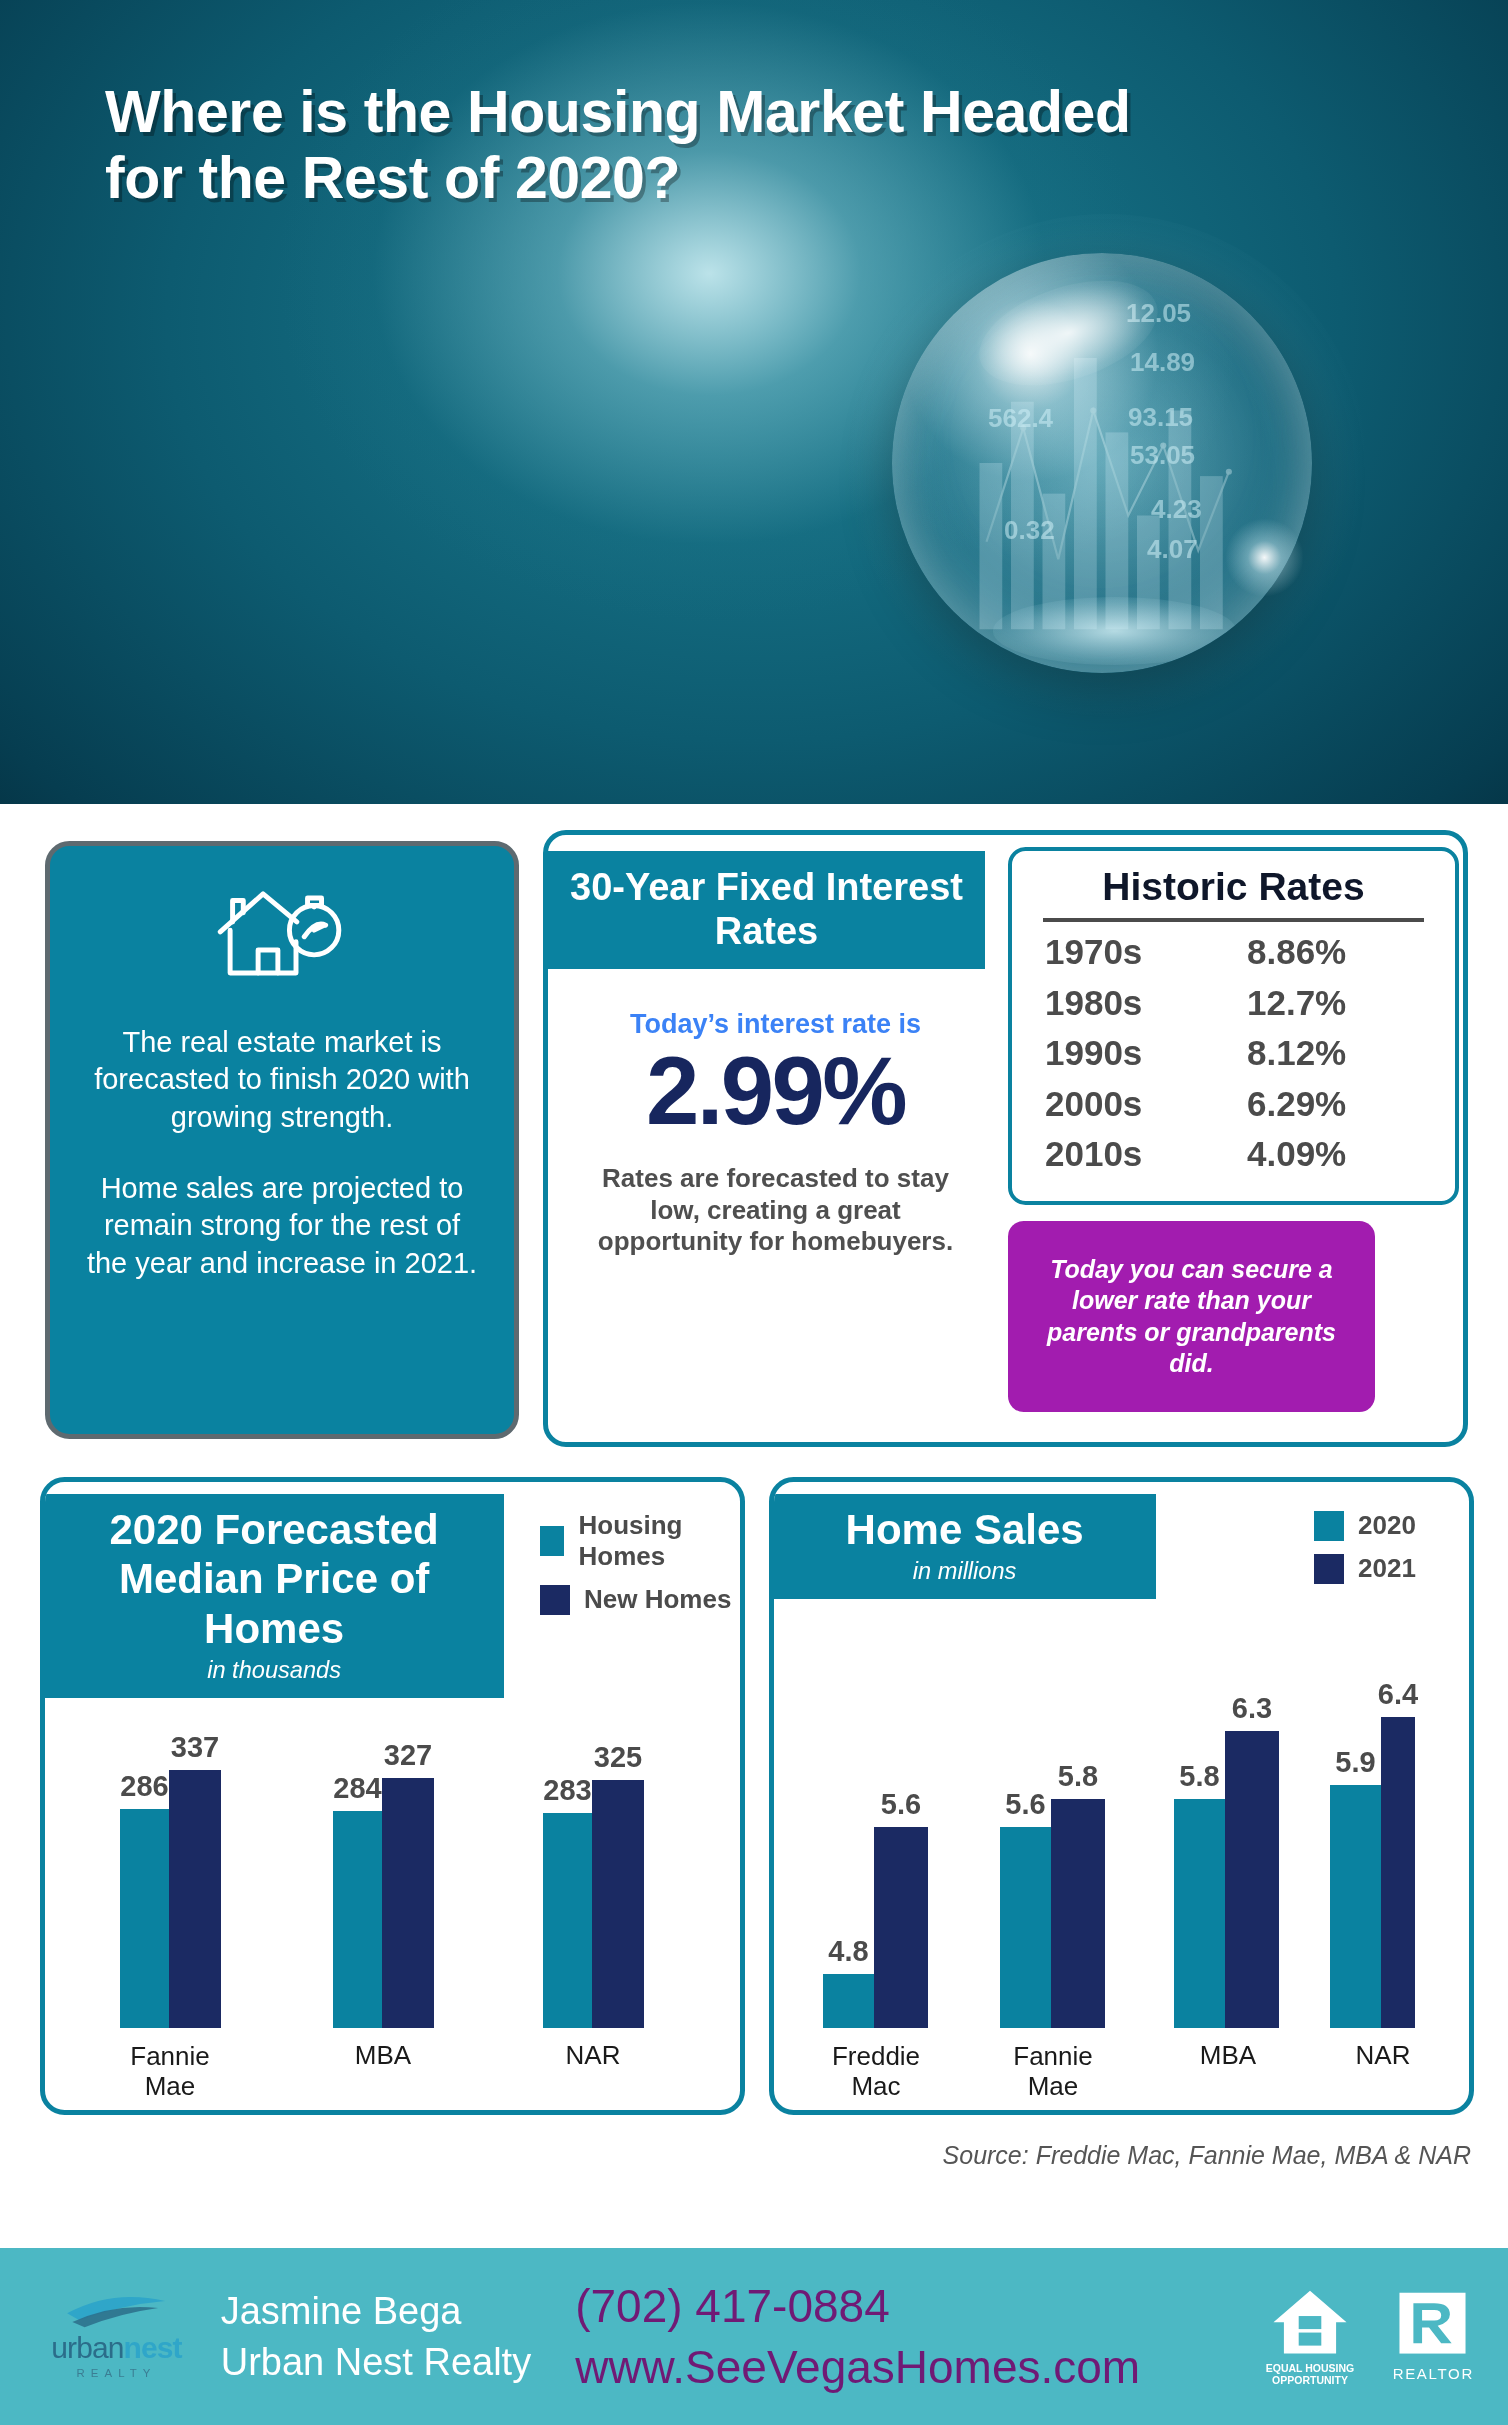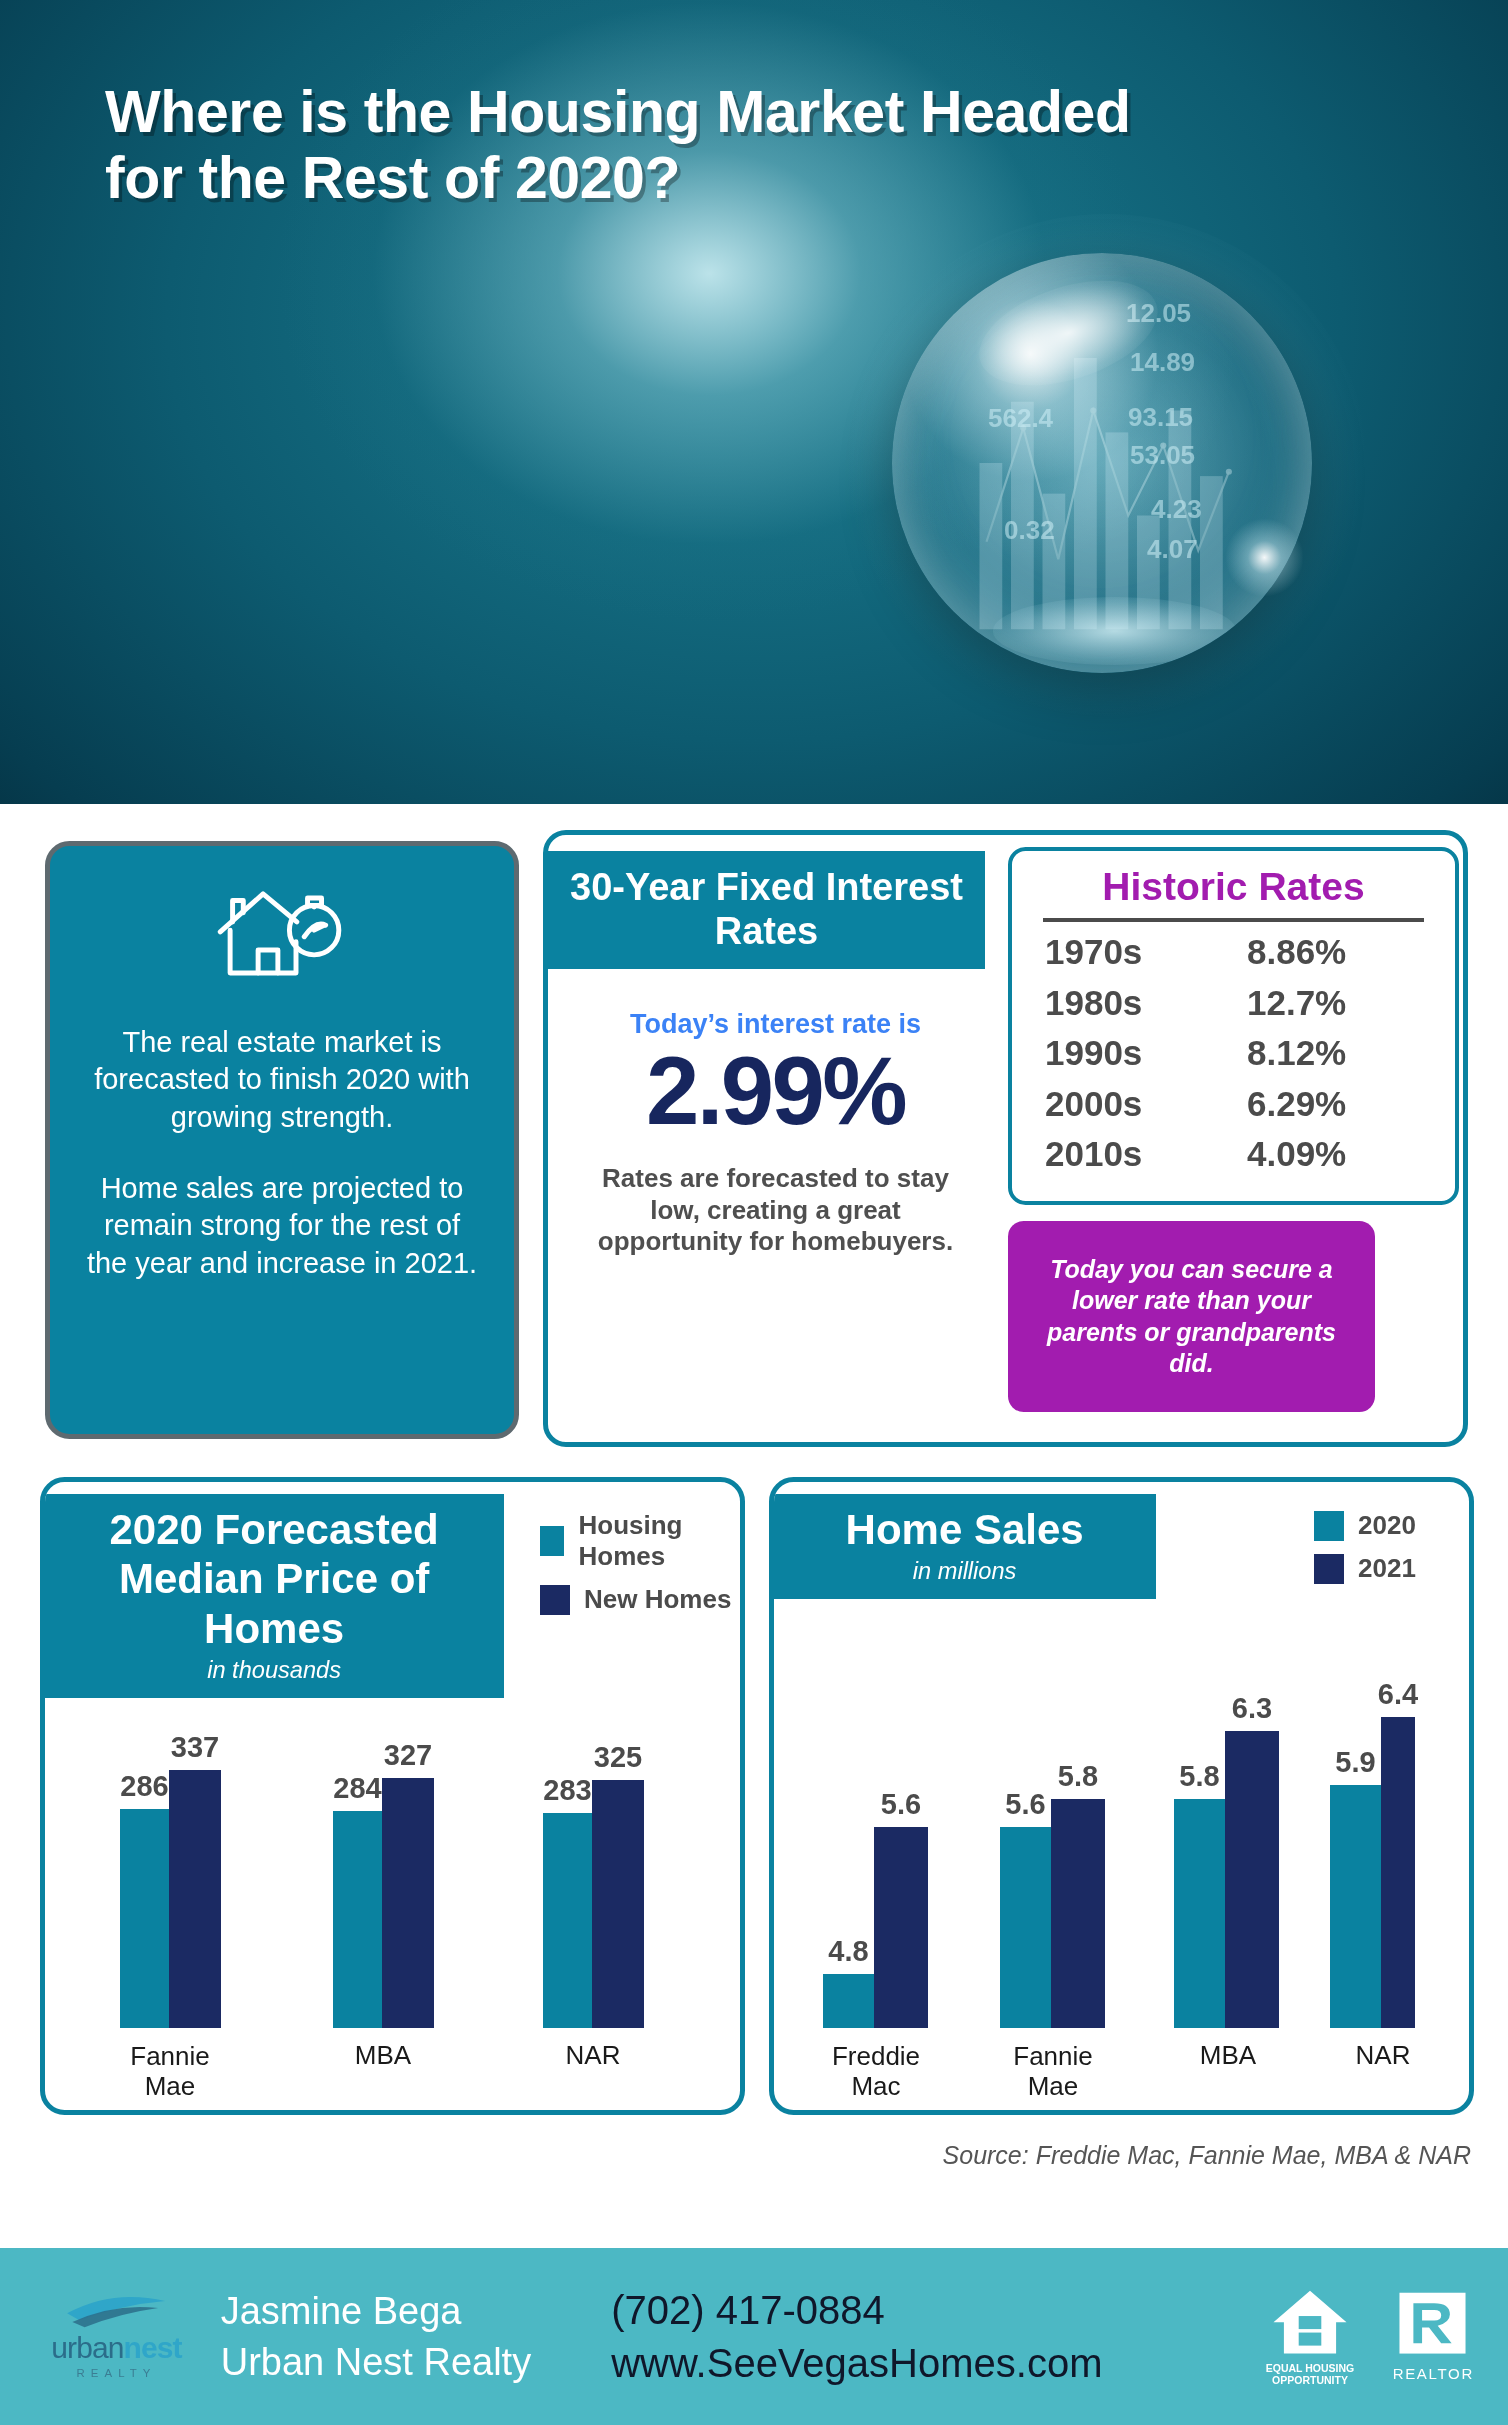--- a/index.html
+++ b/index.html
@@ -104,21 +104,21 @@
     margin-top: 21px; padding: 0 30px; text-align: center; color: #4f4f4f;
     font-size: 26px; font-weight: bold; line-height: 1.22;
   }
 
   .historic {
     position: absolute; left: 460px; top: 12.2px; width: 451px; height: 358px;
     border: 4.4px solid #0a82a0; border-radius: 17.5px; background: #fff;
     padding: 14px 26px 8.7px;
   }
   .historic-title {
-    text-align: center; color: #a21caf; font-size: 39px; font-weight: bold;
+    text-align: center; color: #0f172a; font-size: 39px; font-weight: bold;
     padding-bottom: 8.7px; border-bottom: 4.4px solid #4b4b4b; margin: 0 5.2px;
   }
   .historic-row {
     display: flex; justify-content: space-between; align-items: baseline;
     color: #4b4b4b; font-size: 35px; font-weight: bold; margin-top: 10.5px;
     padding: 0 7px;
   }
   .historic-row .decade { width: 175px; text-align: left; }
   .historic-row .rate { width: 175px; text-align: left; }
 
@@ -190,21 +190,21 @@
   .footer {
     position: absolute; left: 0; top: 2248px; width: 1509px; height: 177px;
     background: #4cb8c4; display: flex; align-items: center;
   }
   .logo-box { width: 184px; margin-left: 24.5px; text-align: center; }
   .logo-swoosh { width: 114px; height: 35px; display: block; margin: 0 auto 1.7px; }
   .logo-word { font-size: 30px; color: #2b6d8a; letter-spacing: -0.9px; font-weight: normal; }
   .logo-word b { color: #2fa6c9; font-weight: bold; }
   .logo-sub { font-size: 11.4px; letter-spacing: 6.1px; color: #3b7d93; margin-top: 1.7px; }
   .agent { margin-left: 12.2px; color: #ffffff; font-size: 38px; line-height: 1.32; }
-  .contact { margin-left: 80px; color: #0f172a; font-size: 40px; line-height: 1.32; text-align: left; }
+  .contact { margin-left: 44px; color: #701a75; font-size: 46px; line-height: 1.32; text-align: left; }
   .badges { position: absolute; right: 35px; display: flex; align-items: center; gap: 33px; }
   .eho { width: 94px; text-align: center; }
   .eho svg { display: block; margin: 0 auto; }
   .eho-txt { color: #ffffff; font-size: 10.5px; font-weight: bold; line-height: 1.15; margin-top: 2.6px; }
   .realtor { width: 84px; text-align: right; }
   .realtor svg { display: block; margin: 0 auto; }
   .realtor-txt { color: #ffffff; font-size: 15px; letter-spacing: 1.7px; margin-top: 1.7px; }
 </style>
 </head>
 <body>

